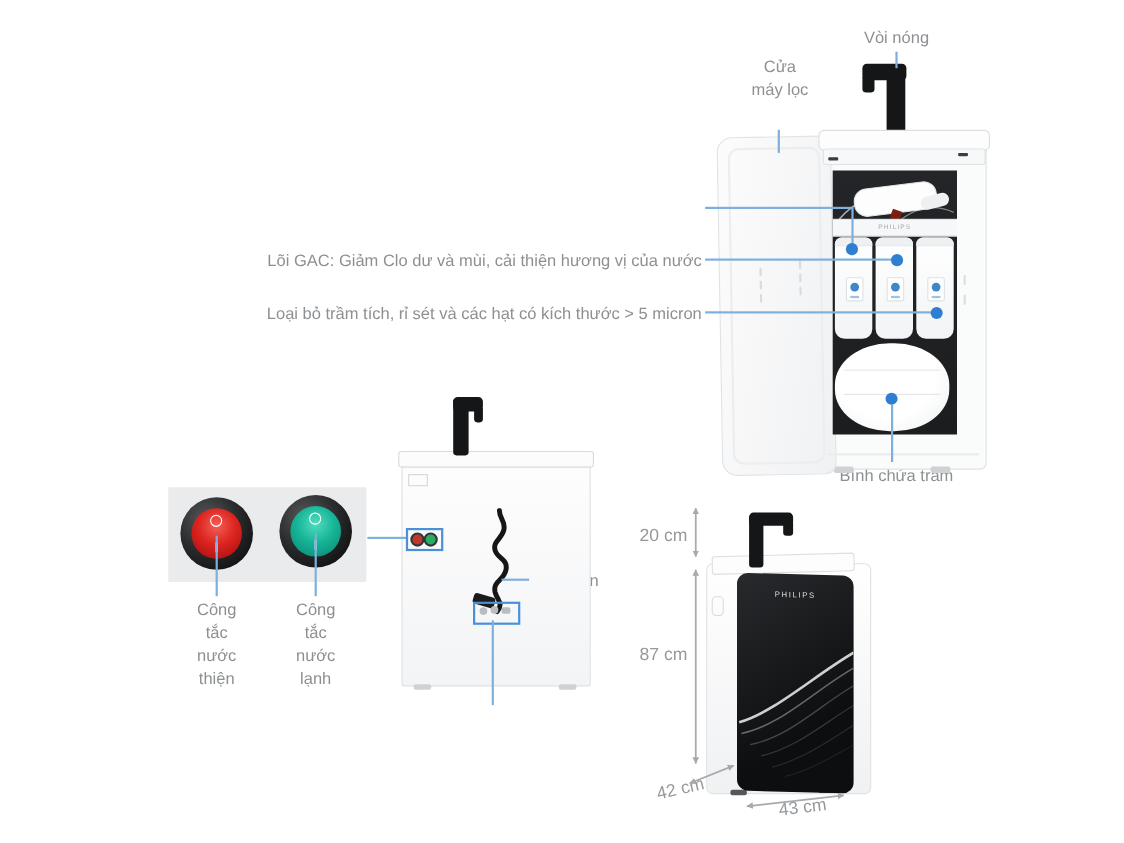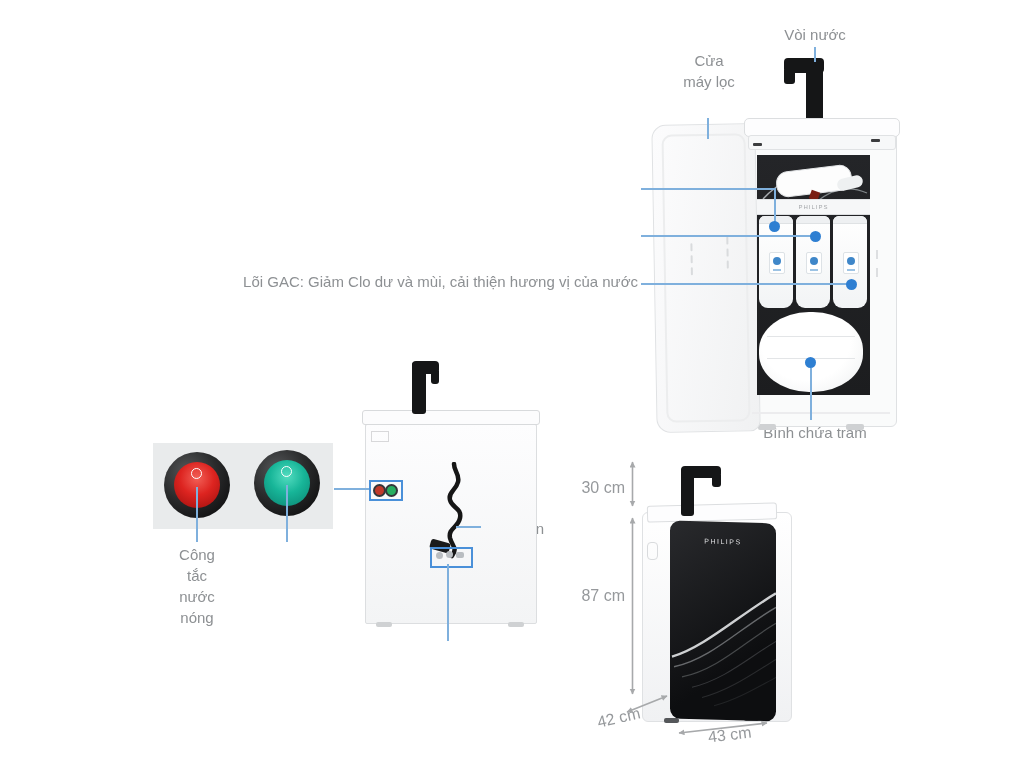--- a/index.html
+++ b/index.html
@@ -155,34 +155,35 @@
       <div class="tank-line" style="top:24px;"></div>
       <div class="tank-line" style="top:46px;"></div>
     </div>
   </div>
   <div class="base-shadow"></div>
   <div class="foot" style="left:758px;top:424px;width:18px;height:6px;"></div>
   <div class="foot" style="left:846px;top:424px;width:18px;height:6px;"></div>
   <div class="hinge-dash" style="left:876px;top:250px;"></div>
   <div class="hinge-dash" style="left:876px;top:268px;"></div>
 
-  <div class="lbl center" style="left:770px;top:24px;width:90px;">Vòi nước</div>
+  <div class="lbl center" style="left:770px;top:24px;width:90px;">Vòi nóng</div>
   <div class="cline" style="left:814px;top:47px;width:2px;height:15px;"></div>
 
   <div class="lbl center" style="left:683px;top:50px;width:52px;">Cửa máy lọc</div>
   <div class="cline" style="left:707px;top:118px;width:2px;height:21px;"></div>
 
   <div class="cline" style="left:641px;top:188px;width:134px;height:2px;"></div>
   <div class="cline" style="left:774px;top:188px;width:2px;height:35px;"></div>
   <div class="cdot" style="left:769px;top:221px;"></div>
 
-  <div class="lbl right" style="right:384px;top:227px;margin-top:44px;">Lõi GAC: Giảm Clo dư và mùi, cải thiện hương vị của nước</div>
+  <div class="lbl right" style="right:384px;top:227px;">Lõi GAC: Giảm Clo dư và mùi, cải thiện hương vị của nước</div>
   <div class="cline" style="left:641px;top:235px;width:170px;height:2px;"></div>
   <div class="cdot" style="left:810px;top:231px;"></div>
 
+  <div class="lbl right" style="right:384px;top:275px;">Loại bỏ trầm tích, rỉ sét và các hạt có kích thước &gt; 5 micron</div>
   <div class="cline" style="left:641px;top:283px;width:206px;height:2px;"></div>
   <div class="cdot" style="left:846px;top:279px;"></div>
 
   <div class="cdot" style="left:805px;top:357px;"></div>
   <div class="cline" style="left:810px;top:368px;width:2px;height:52px;"></div>
   <div class="lbl center" style="left:755px;top:422px;width:120px;white-space:nowrap;">Bình chứa trầm</div>
 
   <div class="sw-panel">
     <div class="sw-outer" style="left:11px;top:9px;">
       <div class="sw-inner red">
@@ -192,21 +193,22 @@
     </div>
     <div class="sw-outer" style="left:101px;top:7px;">
       <div class="sw-inner green">
         <div class="sw-o"></div>
         <div class="sw-i"></div>
       </div>
     </div>
   </div>
   <div class="cline" style="left:196px;top:487px;width:2px;height:55px;"></div>
   <div class="cline" style="left:286px;top:485px;width:2px;height:57px;"></div>
-  <div class="lbl center" style="left:169px;top:544px;width:56px;">Công tắc nước nóng</div>
+  <div class="lbl center" style="left:169px;top:544px;width:56px;">Công tắc nước thiện</div>
+  <div class="lbl center" style="left:259px;top:544px;width:56px;">Công tắc nước lạnh</div>
   <div class="cline" style="left:334px;top:488px;width:37px;height:2px;"></div>
 
   <div class="bk-plate"></div>
   <div class="bk-body"></div>
   <div class="abs" style="left:371px;top:431px;width:16px;height:9px;border:1px solid #d8d8da;z-index:2;"></div>
   <div class="faucet-part" style="left:412px;top:362px;width:14px;height:52px;border-radius:3px;"></div>
   <div class="faucet-part" style="left:412px;top:361px;width:27px;height:13px;border-radius:4px;"></div>
   <div class="faucet-part" style="left:431px;top:371px;width:8px;height:13px;border-radius:0 0 3px 3px;"></div>
 
   <div class="screw" style="left:374px;top:452px;"></div>
@@ -288,18 +290,18 @@
   </svg>
   <svg class="arrow-svg" style="left:672px;top:714px;" width="102" height="26" viewBox="0 0 102 26">
     <defs>
         <marker id="ah4" markerWidth="8" markerHeight="8" refX="5.5" refY="3" orient="auto-start-reverse" markerUnits="userSpaceOnUse">
           <path d="M0,0 L6,3 L0,6 z" fill="#a7a9ab"></path>
         </marker>
       </defs>
     <line x1="7" y1="19" x2="95" y2="9" stroke="#a7a9ab" stroke-width="1.6" marker-start="url(#ah4)" marker-end="url(#ah4)"></line>
   </svg>
 
-  <div class="dim-txt" style="left:573px;top:479px;width:52px;text-align:right;">30 cm</div>
+  <div class="dim-txt" style="left:573px;top:479px;width:52px;text-align:right;">20 cm</div>
   <div class="dim-txt" style="left:571px;top:587px;width:54px;text-align:right;">87 cm</div>
   <div class="dim-txt" style="left:597px;top:709px;transform:rotate(-13deg);">42 cm</div>
   <div class="dim-txt" style="left:708px;top:726px;transform:rotate(-7deg);">43 cm</div>
 
 </div>
 
 </body></html>

